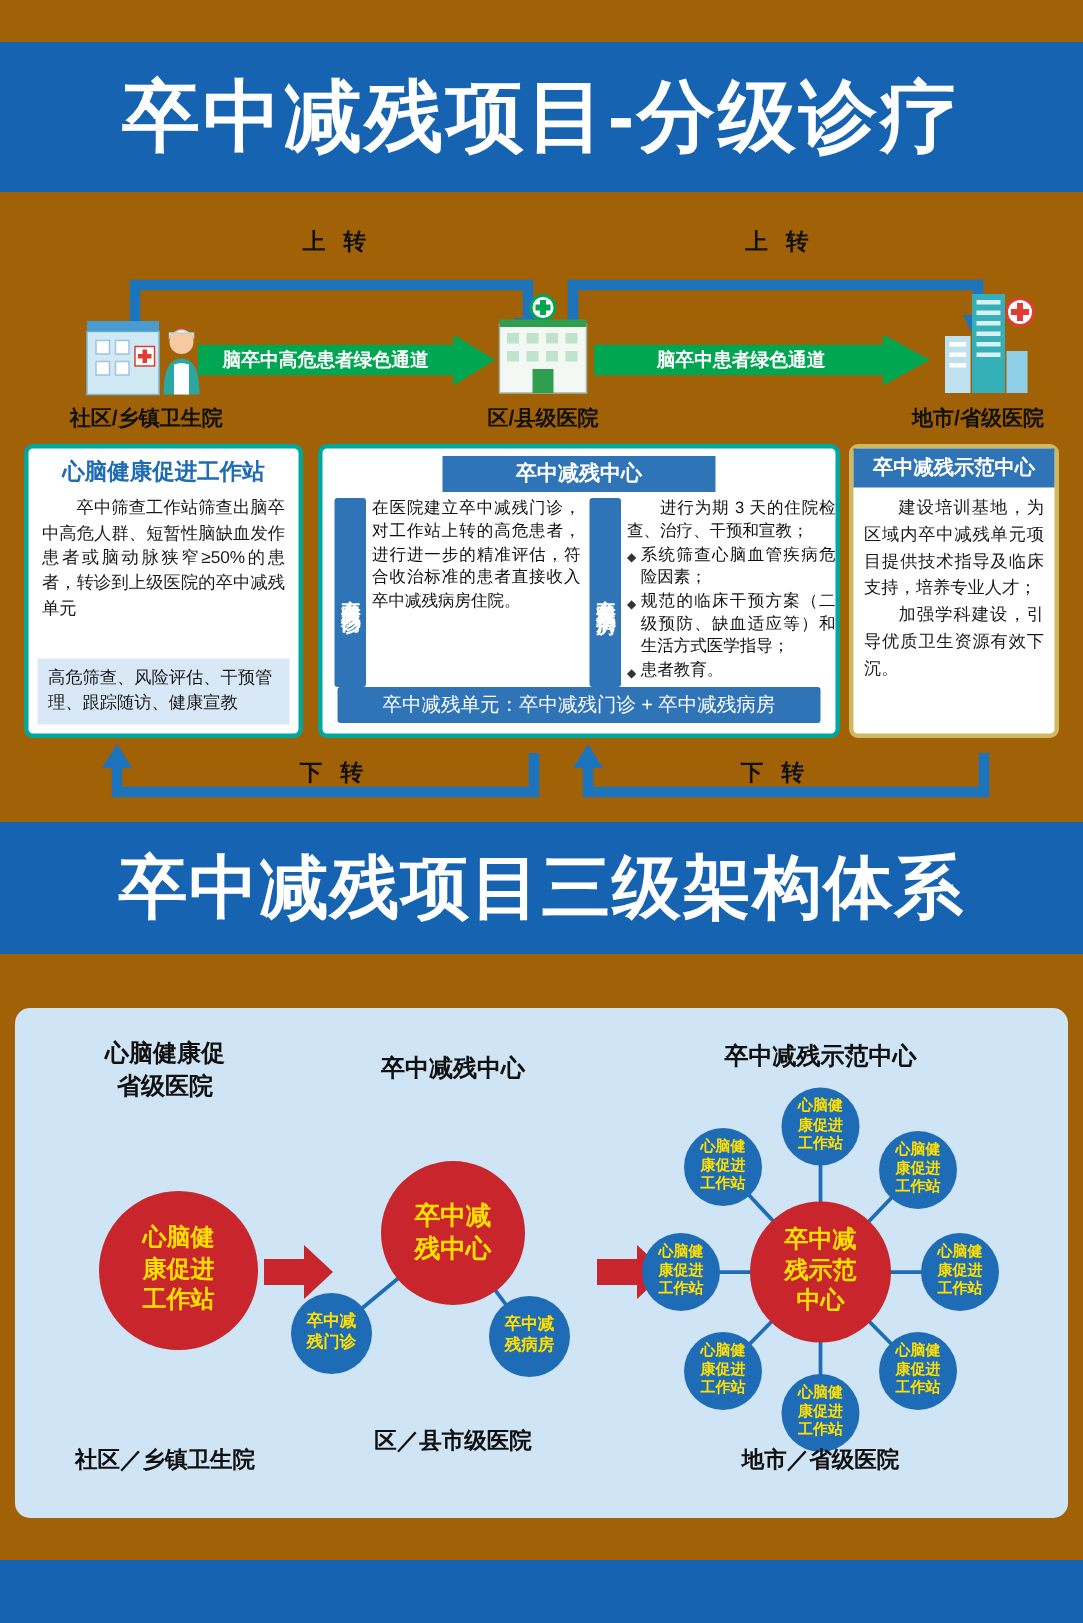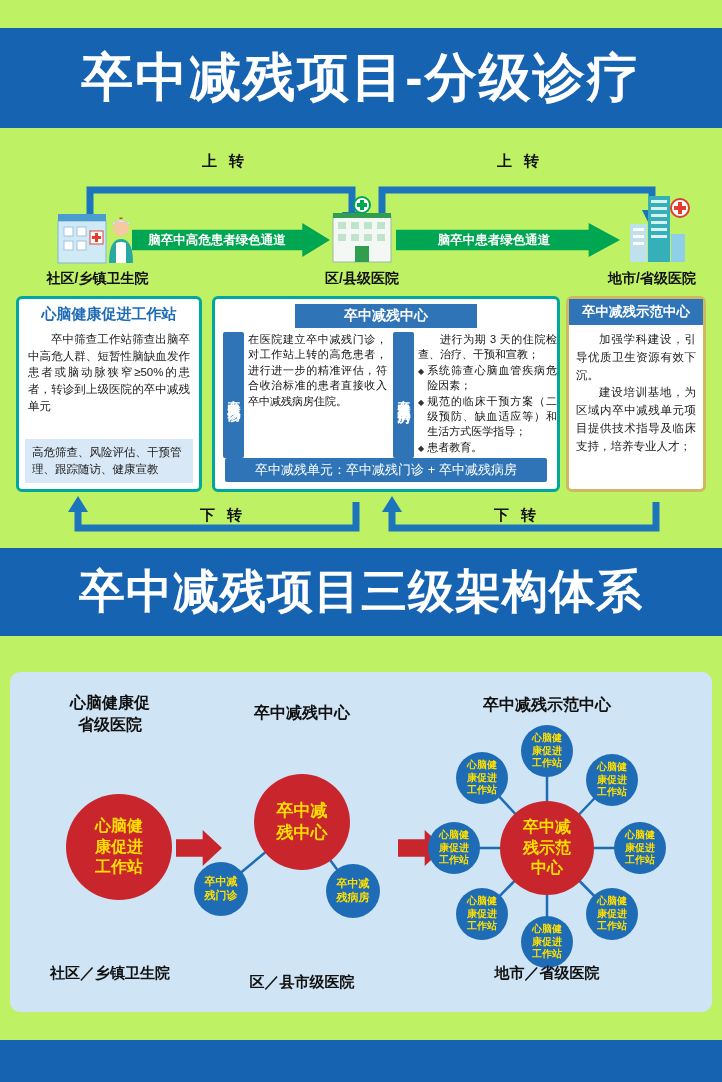--- a/index.html
+++ b/index.html
@@ -1,17 +1,17 @@
 <!DOCTYPE html>
 <html><head>
 <meta charset="utf-8">
 <style>
   * { margin:0; padding:0; box-sizing:border-box; }
   body { background:#ffffff; font-family:"Liberation Sans","DejaVu Sans",sans-serif; }
-  .page { position:relative; width:722px; height:1082px; background:#bef264; overflow:hidden; margin:0 auto; }
+  .page { position:relative; width:722px; height:1082px; background:#a16207; overflow:hidden; margin:0 auto; }
   .abs { position:absolute; }
 
   
   .banner { left:0; width:722px; background:#1663b2; color:#ffffff; display:flex; align-items:center; justify-content:center; }
   .banner-top { top:28px; height:100px; }
   .banner-top .t { font-size:52px; font-weight:bold; letter-spacing:2px; }
   .banner-mid { top:548px; height:88px; }
   .banner-mid .t { font-size:46px; font-weight:bold; letter-spacing:1px; }
   .footer-strip { left:0; top:1040px; width:722px; height:42px; background:#1663b2; }
 
@@ -176,22 +176,22 @@
           </div>
         </div>
       </div>
     </div>
     <div class="cb-unit">卒中减残单元：卒中减残门诊 + 卒中减残病房</div>
   </div>
 
   <div class="abs info-box demo-box" style="left:566px;top:296px;width:140px;height:196px;">
     <div class="demo-title">卒中减残示范中心</div>
     <div class="demo-body">
+      <p>建设培训基地，为区域内卒中减残单元项目提供技术指导及临床支持，培养专业人才；</p>
       <p>加强学科建设，引导优质卫生资源有效下沉。</p>
-      <p>建设培训基地，为区域内卒中减残单元项目提供技术指导及临床支持，培养专业人才；</p>
     </div>
   </div>
 
   <svg class="abs" style="left:66px;top:494px;" width="302" height="46">
     <path d="M 12 16 L 12 34 L 290 34 L 290 8" stroke="#1b74bc" stroke-width="7" fill="none"></path>
     <polygon points="2,18 22,18 12,2" fill="#1b74bc"></polygon>
   </svg>
   <svg class="abs" style="left:380px;top:494px;" width="288" height="46">
     <path d="M 12 16 L 12 34 L 276 34 L 276 8" stroke="#1b74bc" stroke-width="7" fill="none"></path>
     <polygon points="2,18 22,18 12,2" fill="#1b74bc"></polygon>
@@ -264,19 +264,19 @@
       </div>
     <div class="abs circle blue-circle" style="left:511px;top:244px;width:52px;height:52px;">
         <span style="width:32px;font-size:10px;line-height:1.25;">心脑健康促进工作站</span>
       </div>
 
     <div class="abs circle red-circle" style="left:490px;top:129px;width:94px;height:94px;">
       <span style="width:52px;font-size:16px;line-height:1.3;">卒中减残示范中心</span>
     </div>
 
     <div class="abs panel-site" style="left:20px;top:292px;width:160px;">社区／乡镇卫生院</div>
-    <div class="abs panel-site" style="left:212px;top:301px;width:160px;">区／县市级医院</div>
+    <div class="abs panel-site" style="left:212px;top:279px;width:160px;">区／县市级医院</div>
     <div class="abs panel-site" style="left:457px;top:292px;width:160px;">地市／省级医院</div>
   </div>
 
   <div class="abs footer-strip"></div>
 
 </div>
 
 </body></html>

